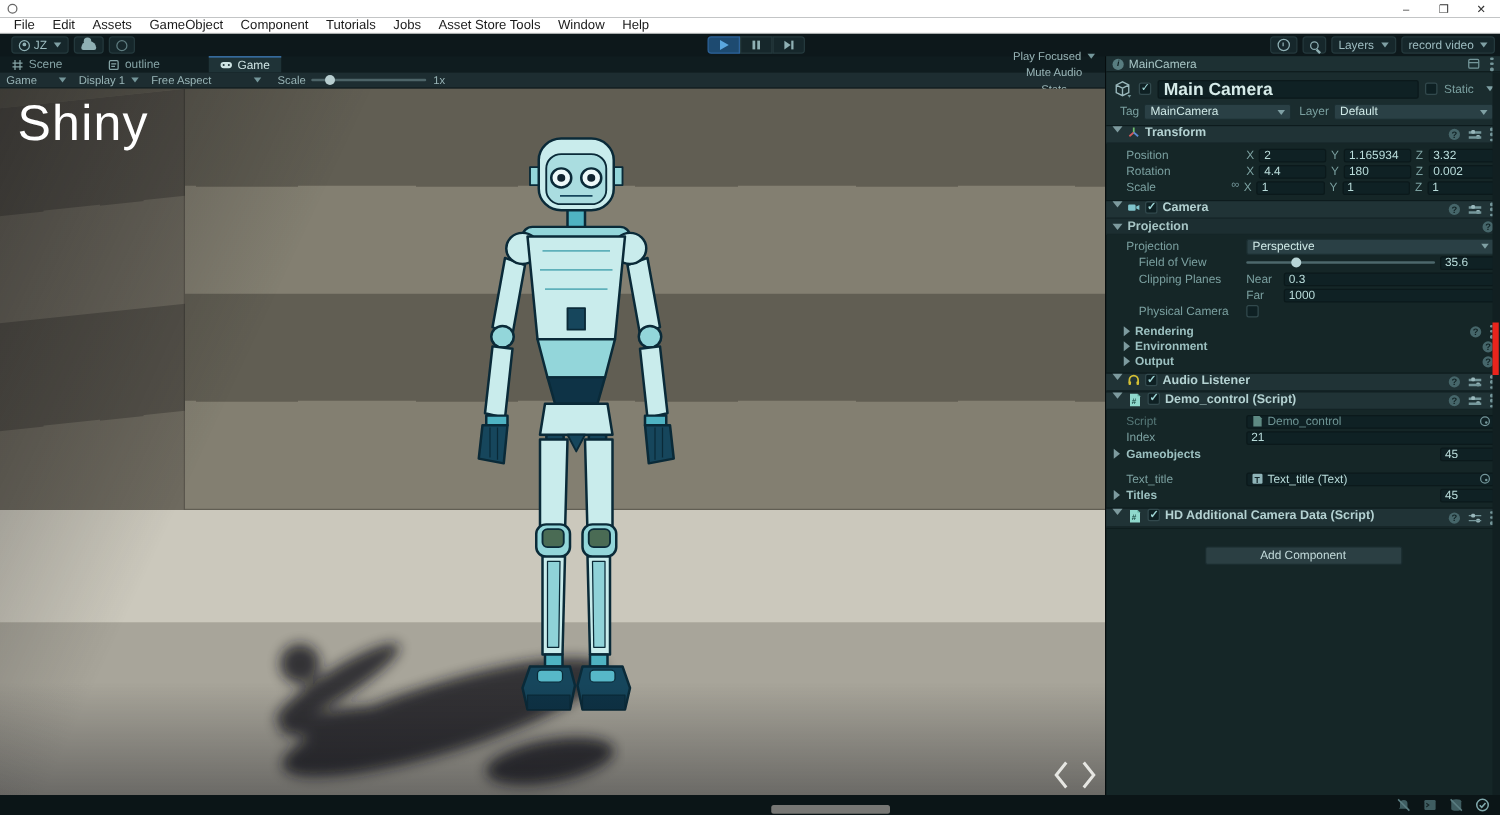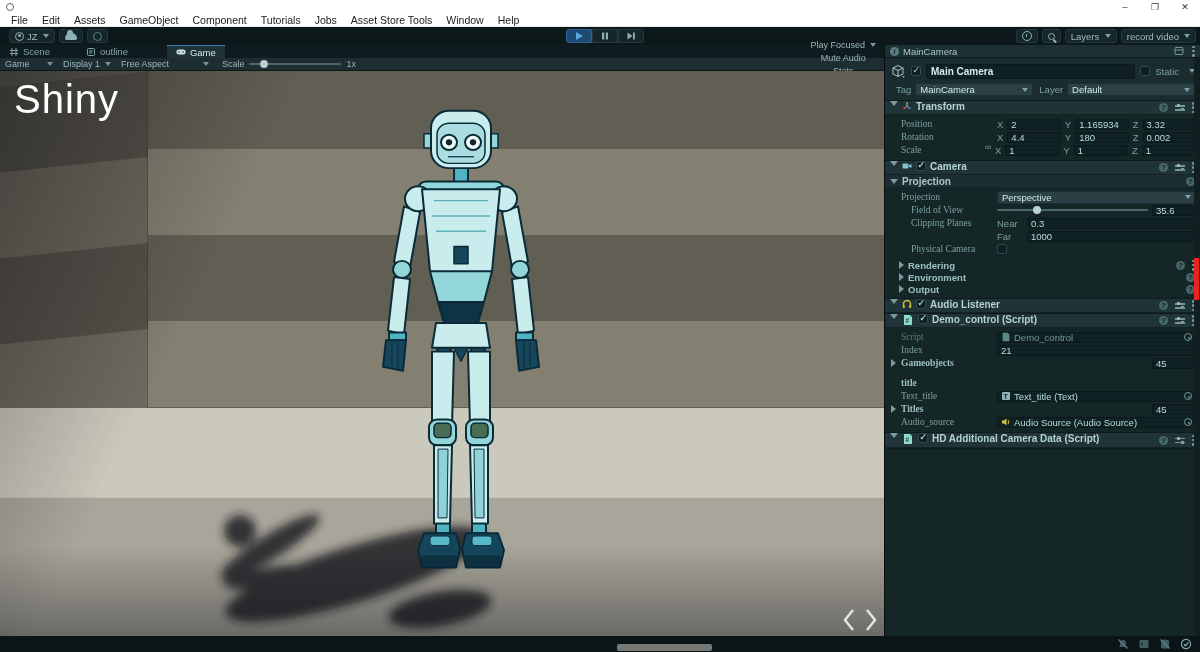--- a/index.html
+++ b/index.html
@@ -93,21 +93,21 @@
     font-weight:bold; text-align:center; line-height:9px; font-style:italic; }
   .ins-tab-right { margin-left:auto; display:flex; gap:8px; align-items:center; color:#74969a; }
   .kebab { width:3px; height:11px; display:flex; flex-direction:column; justify-content:space-between; }
   .kebab i { width:2.5px; height:2.5px; background:#74969a; border-radius:50%; }
 
   .go-header { padding:4px 5px 3px 5px; border-bottom:1px solid #0d1b1d; background:#1a2c2e; }
   .go-row1 { display:flex; align-items:center; height:18px; gap:5px; }
   .go-row2 { display:flex; align-items:center; height:15px; margin-top:2px; font-size:9.5px; }
   .cube-icon { position:relative; width:16px; height:16px; }
   .name-field { flex:1; height:15px; background:#0f2124; border:1px solid #0b191b; border-radius:2px;
-    color:#d6ebe9; font-weight:bold; font-size:10px; line-height:13px; padding:0 4px; }
+    color:#d6ebe9; font-weight:bold; font-size:14px; line-height:13px; padding:0 4px; }
   .checkbox { width:10px; height:10px; background:#0e2023; border:1px solid #32494d; border-radius:2px;
     position:relative; flex:none; }
   .checkbox.checked::after { content:"✓"; position:absolute; left:0.5px; top:-2px; color:#9fd6d6; font-size:9px; }
   .mini-label { color:#7ba0a0; margin:0 4px 0 6px; }
   .dropdown { display:flex; align-items:center; height:13px; background:#2a4045; border:1px solid #1b2e31;
     border-radius:2px; padding:0 4px; color:#cfe9e7; font-size:9.5px; }
   .dropdown .dd-arrow { margin-left:auto; }
   .comp { border-bottom:1px solid #0d1b1d; }
   .comp-header { display:flex; height:14px; background:#203336; padding:0 5px; gap:4px;
     color:#b4d2d2; font-weight:bold; font-size:10px; border-bottom:1px solid #132325; }
@@ -118,21 +118,21 @@
   .hdr-right { margin-left:auto; display:flex; gap:7px; align-items:center; }
   .help-icon { width:9px; height:9px; border-radius:50%; background:#46666a; color:#112325; font-size:7.5px;
     font-weight:bold; text-align:center; line-height:9.5px; }
   .preset-icon { width:10px; height:9px; position:relative; }
   .preset-icon::before, .preset-icon::after { content:""; position:absolute; left:0; width:10px; height:1.5px; background:#74969a; }
   .preset-icon::before { top:2px; } .preset-icon::after { top:6px; }
   .preset-icon i { position:absolute; width:3px; height:3px; background:#9ab8bc; border-radius:1px; }
   .comp-body { padding:2px 4px 3px 4px; }
   .irow { display:flex; align-items:center; height:12px; margin:1px 0; }
   .ilabel { width:108px; flex:none; padding-left:12px; color:#7ba0a0; font-size:9.5px;
-    white-space:nowrap; overflow:hidden;font-family:Liberation Serif, serif; }
+    white-space:nowrap; overflow:hidden; }
   .ilabel.lv2 { padding-left:22px; }
   .ilabel.bold { font-weight:bold; color:#9cc0c0; }
   .ilabel.dim { color:#567878; }
   .ival { flex:1; display:flex; align-items:center; gap:4px; min-width:0; }
   .nfield { flex:1; height:11px; background:#0f2124; border:1px solid #0b191b; border-radius:2px;
     color:#b9dcda; font-size:9.5px; line-height:10px; padding:0 3px; min-width:0; }
   .nfield.small { flex:none; width:44px; }
   .axis { color:#7ba0a0; font-size:9.5px; flex:none; }
   .objfield { flex:1; height:11px; background:#0f2124; border:1px solid #0b191b; border-radius:2px;
     display:flex; align-items:center; padding:0 3px; gap:3px; color:#b9dcda; font-size:9.5px; min-width:0; }
@@ -662,48 +662,34 @@
           <span class="ilabel">Index</span>
           <span class="nfield">21</span>
         </div>
         <div class="irow">
           <span class="fold" style="margin-left:2px;"></span>
           <span class="ilabel bold" style="width:auto; padding-left:5px; flex:1;">Gameobjects</span>
           <span class="nfield small">45</span>
         </div>
         <div style="height:6px;"></div>
         <div class="irow">
-          <span class="ilabel bold">title</span>
-        </div>
-        <div class="irow">
           <span class="ilabel">Text_title</span>
           <div class="objfield">
             <svg class="icon10" viewBox="0 0 10 10">
                 <rect x="1" y="1" width="8" height="8" rx="1" fill="#8fb4b8"></rect>
                 <text x="2.6" y="8" font-size="7" fill="#12272b" font-weight="bold">T</text>
               </svg>
             <span>Text_title (Text)</span>
             <span class="picker"></span>
           </div>
         </div>
         <div class="irow">
           <span class="fold" style="margin-left:2px;"></span>
           <span class="ilabel bold" style="width:auto; padding-left:5px; flex:1;">Titles</span>
           <span class="nfield small">45</span>
-        </div>
-        <div class="irow">
-          <span class="ilabel">Audio_source</span>
-          <div class="objfield">
-            <svg class="icon10" viewBox="0 0 10 10">
-                <path d="M1 3.5 L3 3.5 L5.5 1.5 L5.5 8.5 L3 6.5 L1 6.5 Z" fill="#d4c034"></path>
-                <path d="M6.8 3 A2.5 2.5 0 0 1 6.8 7" stroke="#d4c034" fill="none"></path>
-              </svg>
-            <span>Audio Source (Audio Source)</span>
-            <span class="picker"></span>
-          </div>
         </div>
       </div>
     </div>
 
     <div class="comp">
       <div class="comp-header" style="height:15px;">
         <span class="fold open"></span>
         <svg class="icon12" viewBox="0 0 12 12">
           <path d="M2 1 L8 1 L10 3 L10 11 L2 11 Z" fill="#8fd8cc"></path>
             <path d="M8 1 L8 3 L10 3" fill="#5fae9f"></path>
@@ -719,20 +705,23 @@
             </span>
           <span class="kebab">
               <i></i>
               <i></i>
               <i></i>
             </span>
         </div>
       </div>
     </div>
 
+    <div class="add-btn-wrap">
+      <div class="add-btn">Add Component</div>
+    </div>
 
     <div class="ins-scroll"></div>
     <div class="red-marker"></div>
   </div>
 
   <div class="statusbar">
     <div class="h-scroll"></div>
     <div class="status-icons">
       <svg class="icon12" viewBox="0 0 12 12">
         <path d="M3 8 L3 5 A3 3 0 0 1 9 5 L9 8 L10 9 L2 9 Z" fill="#3f5d61"></path>

